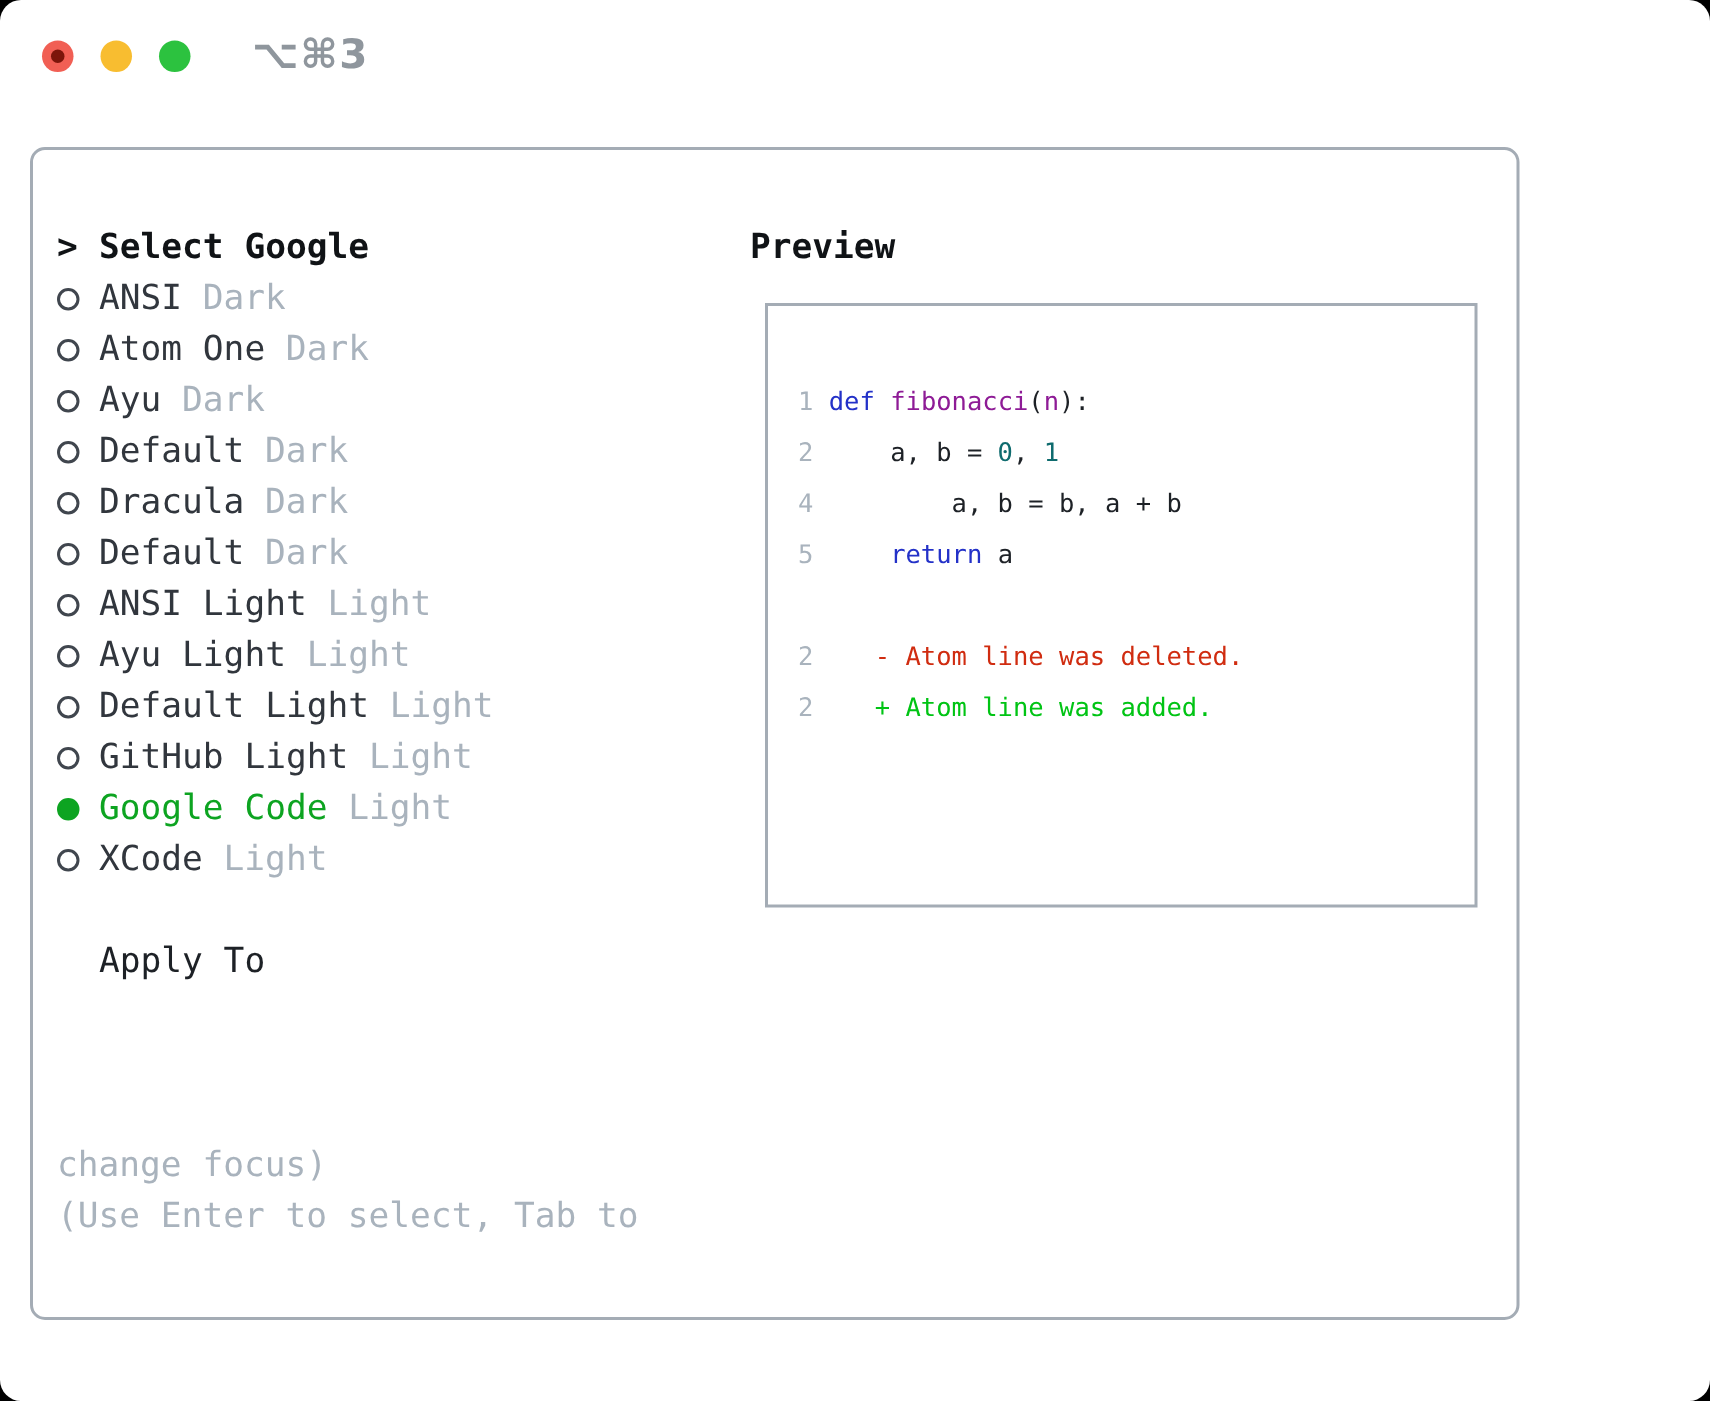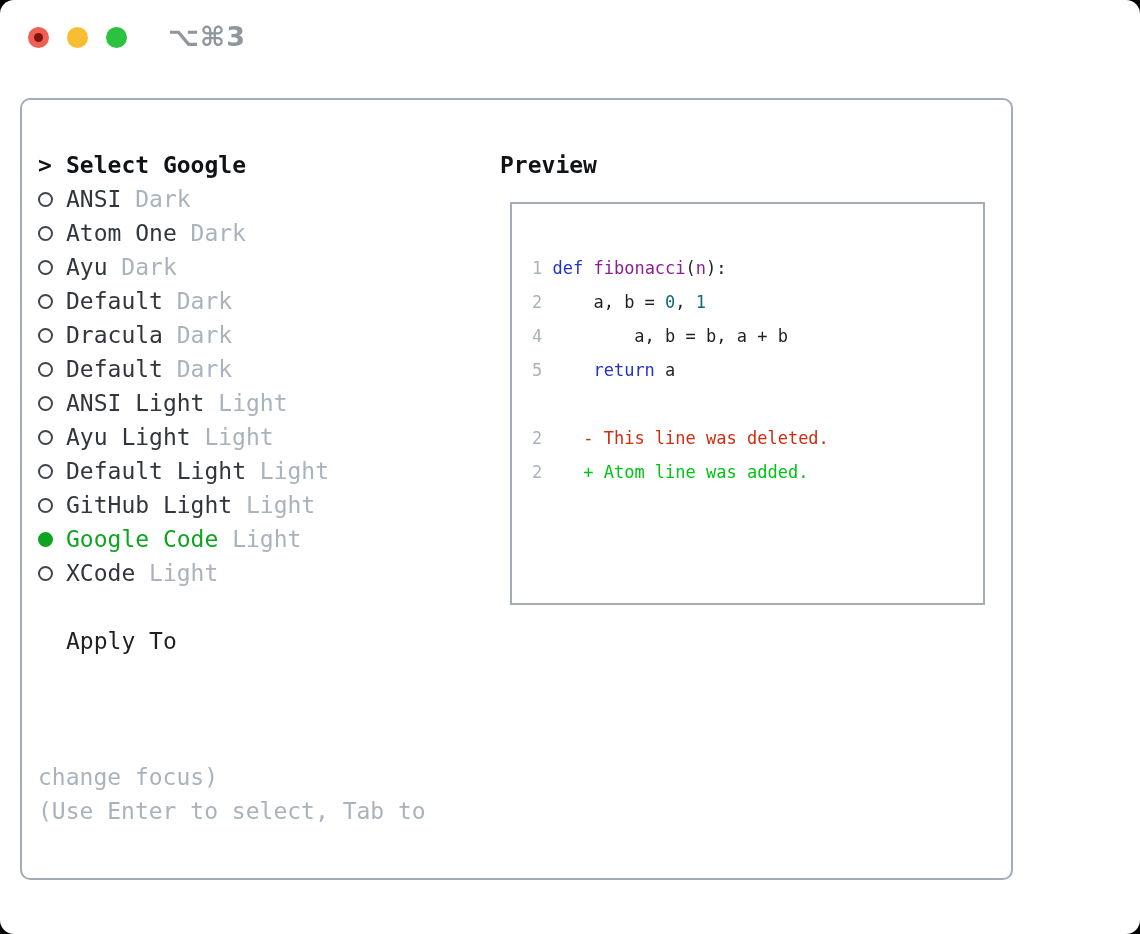--- a/index.html
+++ b/index.html
@@ -187,18 +187,18 @@
   <div class="preview-title row">
     <span class="hdr">Preview</span>
   </div>
   <div class="preview-box">
     <div id="code-lines">
         <div class="code-line"><span class="tok-ln">1 </span><span class="tok-kw">def</span><span class="tok-plain"> </span><span class="tok-fn">fibonacci</span><span class="tok-plain">(</span><span class="tok-fn">n</span><span class="tok-plain">):</span></div>
         <div class="code-line"><span class="tok-ln">2 </span><span class="tok-plain">    a, b = </span><span class="tok-num">0</span><span class="tok-plain">, </span><span class="tok-num">1</span></div>
         <div class="code-line"><span class="tok-ln">4 </span><span class="tok-plain">        a, b = b, a + b</span></div>
         <div class="code-line"><span class="tok-ln">5 </span><span class="tok-plain">    </span><span class="tok-kw">return</span><span class="tok-plain"> a</span></div>
         <div class="code-line"></div>
-        <div class="code-line"><span class="tok-ln">2 </span><span class="tok-plain">   </span><span class="tok-del">- This line was deleted.</span></div>
+        <div class="code-line"><span class="tok-ln">2 </span><span class="tok-plain">   </span><span class="tok-del">- Atom line was deleted.</span></div>
         <div class="code-line"><span class="tok-ln">2 </span><span class="tok-plain">   </span><span class="tok-add">+ Atom line was added.</span></div>
       </div>
   </div>
 
 </div>
 
 </body></html>

